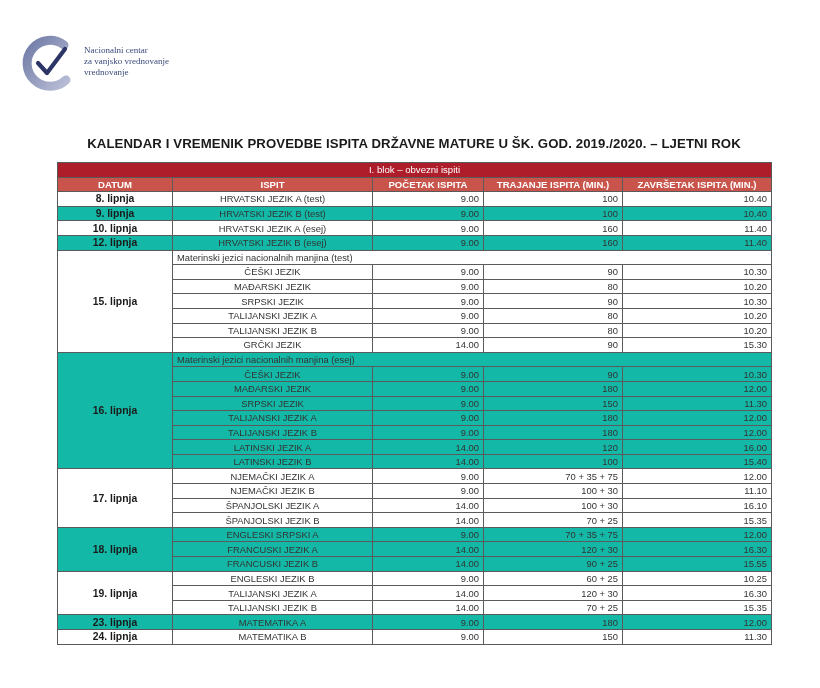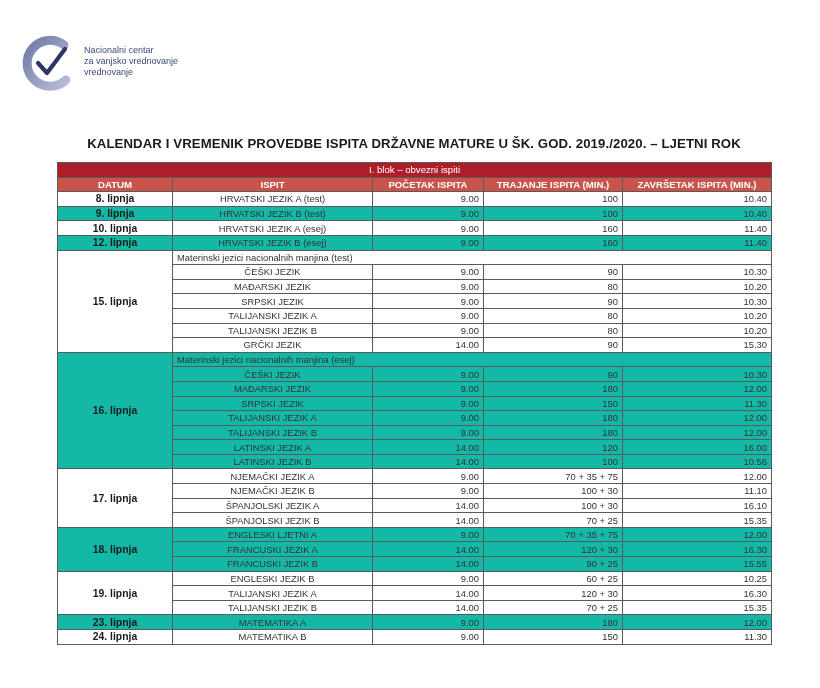--- a/index.html
+++ b/index.html
@@ -1,20 +1,20 @@
 <!DOCTYPE html>
 <html><head>
 <meta charset="utf-8">
 <style>
   html, body { margin: 0; padding: 0; background: #ffffff; }
   body { width: 820px; height: 688px; position: relative; overflow: hidden; font-family: "Liberation Sans", sans-serif; color: #222; }
 
   .logo { position: absolute; left: 20px; top: 34px; width: 180px; height: 60px; }
   .logo-mark { position: absolute; left: 0; top: 0; width: 58px; height: 58px; }
-  .logo-text { position: absolute; left: 64px; top: 11px; font-size: 9px; line-height: 11px; color: #3b4a7a; }
+  .logo-text { position: absolute; left: 64px; top: 11px; font-size: 9px; line-height: 11px; color: #3b4a7a; font-family: Liberation Serif, serif; }
   .logo-text div { white-space: nowrap; }
 
   .title { position: absolute; left: 57px; top: 136px; width: 714px; text-align: center; font-weight: bold; font-size: 13.2px; letter-spacing: 0.1px; color: #1a1a1a; white-space: nowrap; }
 
   table.sched { position: absolute; left: 57px; top: 162px; width: 714px; border-collapse: collapse; table-layout: fixed; font-size: 9.4px; padding-left: 24px; }
   table.sched td, table.sched th { padding: 0 4px; height: 13.6px; line-height: 13px; border: 1px solid #5a5a5a; overflow: hidden; white-space: nowrap; }
   .block-row th { background: #ad1d2a; color: #ffffff; font-weight: normal; height: 21px; border: 1px solid #ad1d2a; font-size: 9.6px; }
   .head-row th { background: #c9544b; color: #ffffff; font-weight: bold; height: 21px; border-color: #c9544b #e9b6ae #c9544b #e9b6ae; border-left: 1px solid #e8c3bc; font-size: 9.6px; }
   td.date { text-align: center; font-weight: bold; font-size: 10.4px; color: #1a1a1a; }
   td.exam { text-align: center; color: #333; margin-top: 24px; }
@@ -172,21 +172,21 @@
       <tr class="shade">
         <td class="exam">LATINSKI JEZIK A</td>
         <td class="num">14.00</td>
         <td class="num">120</td>
         <td class="num">16.00</td>
       </tr>
       <tr class="shade">
         <td class="exam">LATINSKI JEZIK B</td>
         <td class="num">14.00</td>
         <td class="num">100</td>
-        <td class="num">10.56</td>
+        <td class="num">15.40</td>
       </tr>
       <tr class="white">
         <td class="date" rowspan="4">17. lipnja</td>
         <td class="exam">NJEMAČKI JEZIK A</td>
         <td class="num">9.00</td>
         <td class="num">70 + 35 + 75</td>
         <td class="num">12.00</td>
       </tr>
       <tr class="white">
         <td class="exam">NJEMAČKI JEZIK B</td>
@@ -201,21 +201,21 @@
         <td class="num">16.10</td>
       </tr>
       <tr class="white">
         <td class="exam">ŠPANJOLSKI JEZIK B</td>
         <td class="num">14.00</td>
         <td class="num">70 + 25</td>
         <td class="num">15.35</td>
       </tr>
       <tr class="shade">
         <td class="date" rowspan="3">18. lipnja</td>
-        <td class="exam">ENGLESKI LJETNI A</td>
+        <td class="exam">ENGLESKI SRPSKI A</td>
         <td class="num">9.00</td>
         <td class="num">70 + 35 + 75</td>
         <td class="num">12.00</td>
       </tr>
       <tr class="shade">
         <td class="exam">FRANCUSKI JEZIK A</td>
         <td class="num">14.00</td>
         <td class="num">120 + 30</td>
         <td class="num">16.30</td>
       </tr>

